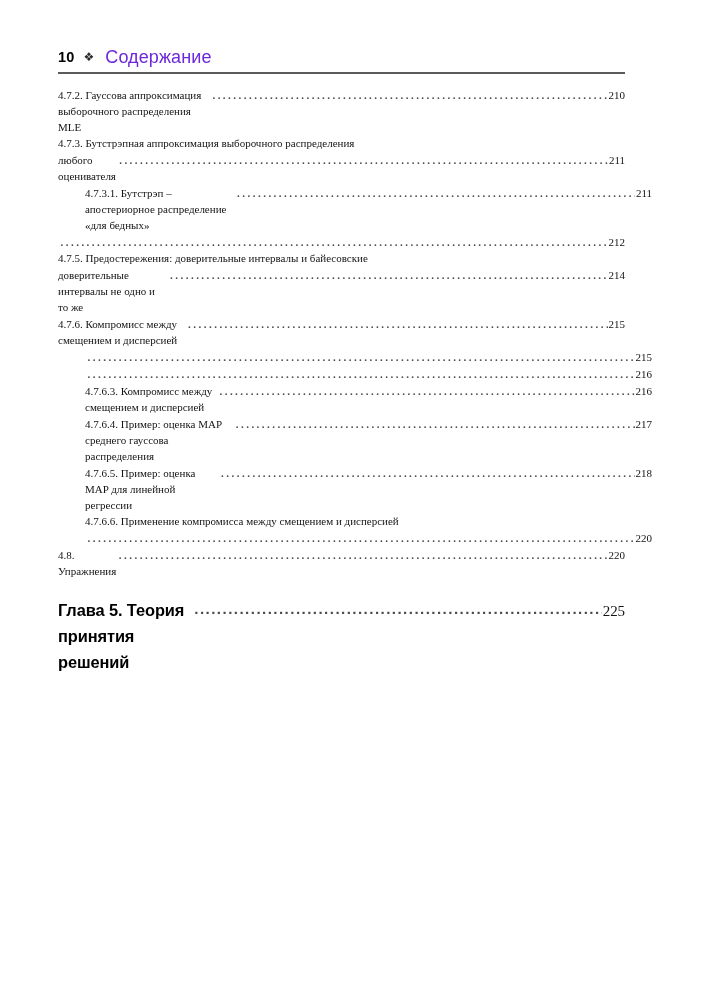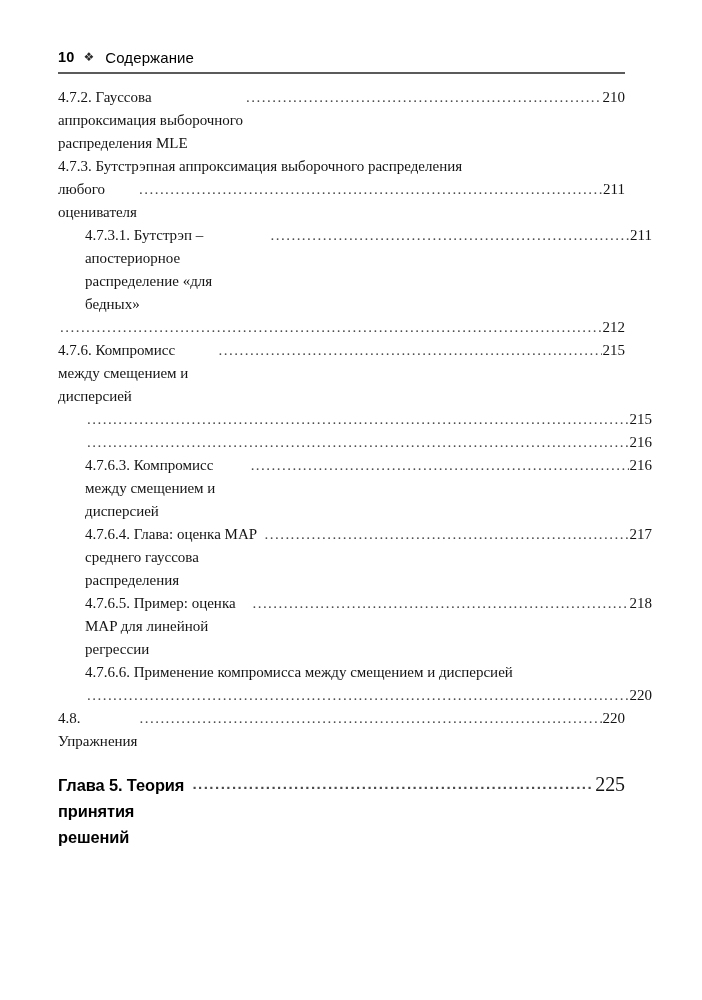--- a/index.html
+++ b/index.html
@@ -47,22 +47,22 @@
   .head-ornament {
     margin-left: 9px;
     margin-right: 11px;
     font-size: 12px;
     line-height: 1;
     color: #2a2a2a;
     position: relative;
     top: 0px;
   }
   .head-title {
-    font-size: 15px;
-    color: #000000;
+    font-size: 18px;
+    color: #6d28d9;
     letter-spacing: 0.1px;
   }
   .head-rule {
     position: absolute;
     left: 58px;
     top: 72px;
     width: 567px;
     height: 2px;
     background: #5b5b5b;
   }
@@ -72,22 +72,22 @@
     position: absolute;
     left: 58px;
     top: 86px;
     width: 567px;
   }
 
   .entry {
     display: block;
     position: relative;
     width: 100%;
-    font-size: 15px;
-    line-height: 23px;
+    font-size: 11px;
+    line-height: 16px;
     color: #141414;
     text-align: left;
   }
 
   
   .lvl-0 { padding-left: 0px; }
   .lvl-1 { padding-left: 0px; }
   .lvl-2 { padding-left: 27px; }
 
   
@@ -97,21 +97,21 @@
     font-size: 16.4px;
     line-height: 26px;
     letter-spacing: -0.1px;
     color: #000000;
     margin-top: 18px;
     margin-bottom: 3px;
   }
   .entry.chapter .pageno {
     font-family: "Liberation Serif", "DejaVu Serif", serif;
     font-weight: normal;
-    font-size: 20px;
+    font-size: 15px;
   }
   .entry.chapter .leader {
     position: relative;
     top: -2px;
   }
 
   
   .row {
     display: flex;
     align-items: baseline;
@@ -183,20 +183,28 @@
           <span class="pageno">211</span>
         </div>
       </div>
       <div class="entry lvl-1">
         <div class="row">
           <span class="leader"></span>
           <span class="pageno">212</span>
         </div>
       </div>
       <div class="entry lvl-1">
+        <span class="contline">4.7.5. Предостережения: доверительные интервалы и байесовские</span>
+        <div class="row">
+          <span class="label">доверительные интервалы не одно и то же</span>
+          <span class="leader"></span>
+          <span class="pageno">214</span>
+        </div>
+      </div>
+      <div class="entry lvl-1">
         <div class="row">
           <span class="label">4.7.6. Компромисс между смещением и дисперсией</span>
           <span class="leader"></span>
           <span class="pageno">215</span>
         </div>
       </div>
       <div class="entry lvl-2">
         <div class="row">
           <span class="leader"></span>
           <span class="pageno">215</span>
@@ -210,21 +218,21 @@
       </div>
       <div class="entry lvl-2">
         <div class="row">
           <span class="label">4.7.6.3. Компромисс между смещением и дисперсией </span>
           <span class="leader"></span>
           <span class="pageno">216</span>
         </div>
       </div>
       <div class="entry lvl-2">
         <div class="row">
-          <span class="label">4.7.6.4. Глава: оценка MAP среднего гауссова распределения</span>
+          <span class="label">4.7.6.4. Пример: оценка MAP среднего гауссова распределения</span>
           <span class="leader"></span>
           <span class="pageno">217</span>
         </div>
       </div>
       <div class="entry lvl-2">
         <div class="row">
           <span class="label">4.7.6.5. Пример: оценка MAP для линейной регрессии </span>
           <span class="leader"></span>
           <span class="pageno">218</span>
         </div>

